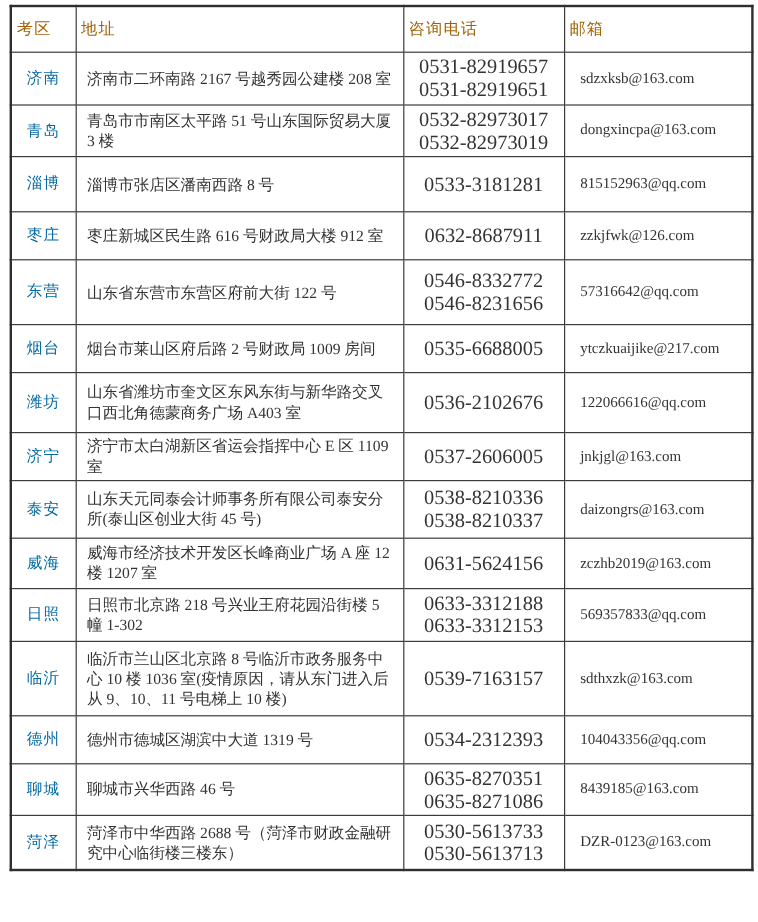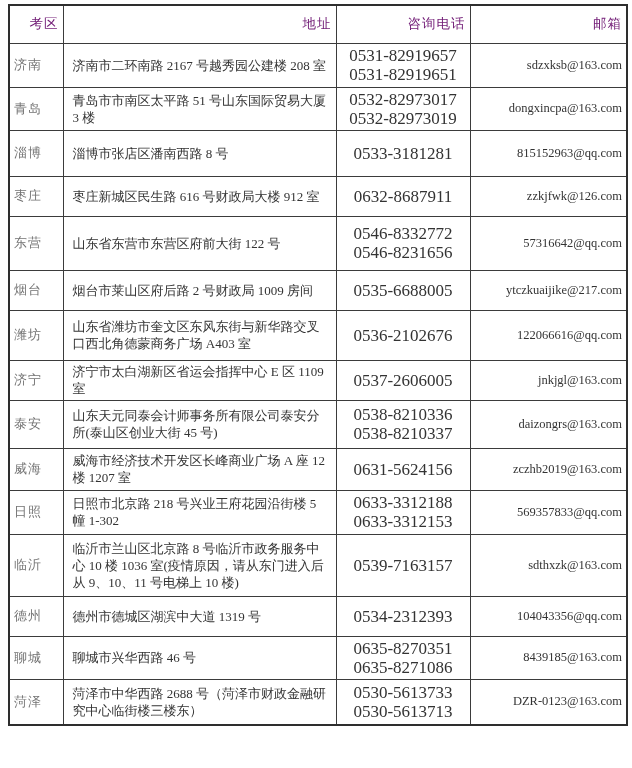--- a/index.html
+++ b/index.html
@@ -32,48 +32,48 @@
   th, td {
     border: 1px solid #3b3b3b;
     box-sizing: border-box;
     vertical-align: middle;
     font-weight: normal;
     font-size: 13px;
     padding: 2px 4px;
     overflow: hidden;
   }
   thead th {
-    text-align: right;
+    text-align: left;
     font-size: 13.5px;
     letter-spacing: 1px;
-    color: #701a75;
+    color: #a16207;
   }
   td.region-cell {
-    text-align: left;
+    text-align: center;
     letter-spacing: 1px;
-    color: #737373;
+    color: #0369a1;
   }
   td.address-cell {
     text-align: left;
     padding-left: 9px;
     padding-right: 6px;
     line-height: 17px;
     color: #333333;
   }
   td.phone-cell {
     text-align: center;
     color: #333333;
   }
   .phone-line {
     line-height: 19px;
     white-space: nowrap;
     font-size: 17px;
   }
   td.email-cell {
-    text-align: right;
+    text-align: left;
     padding-left: 13px;
     white-space: nowrap;
     font-size: 12.5px;
     color: #333333;
   }
 </style>
 </head>
 <body>
 
 <div class="page">

